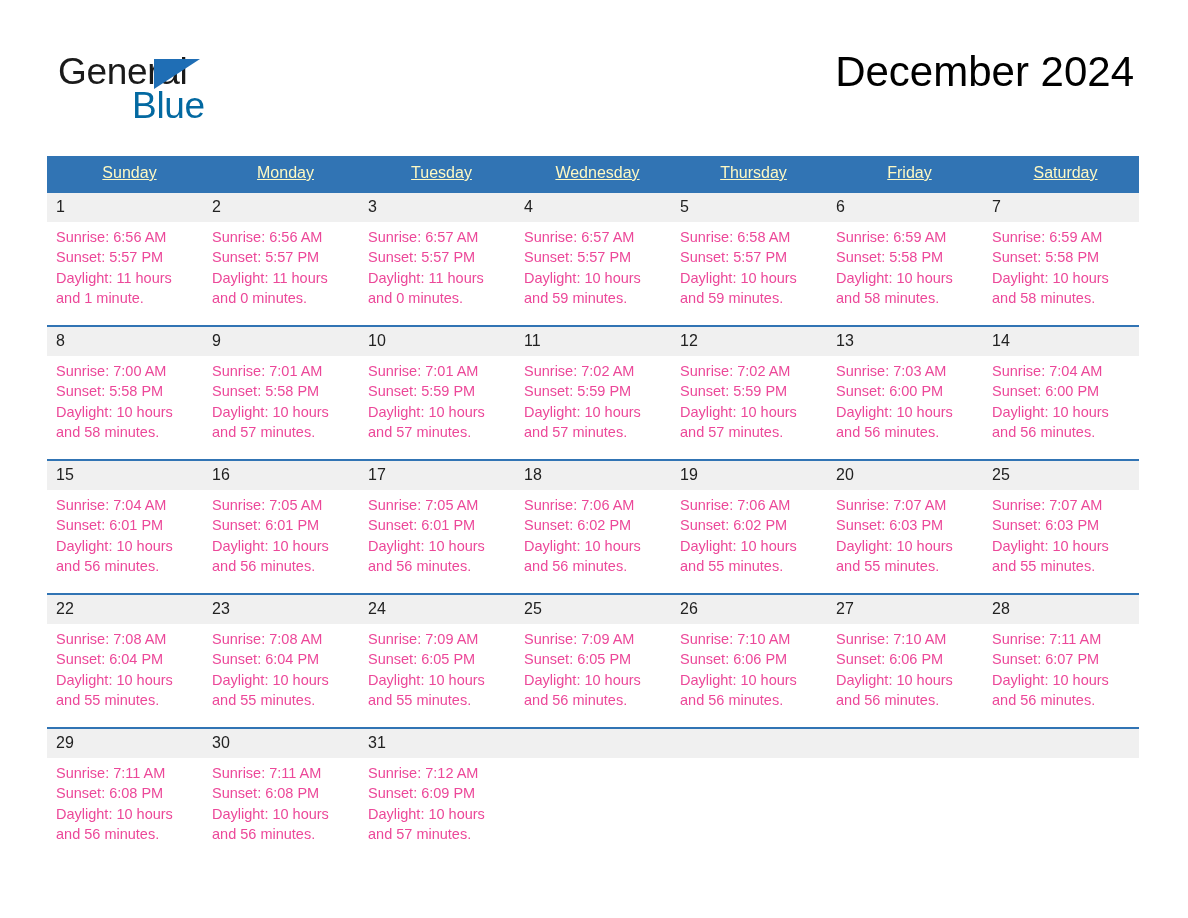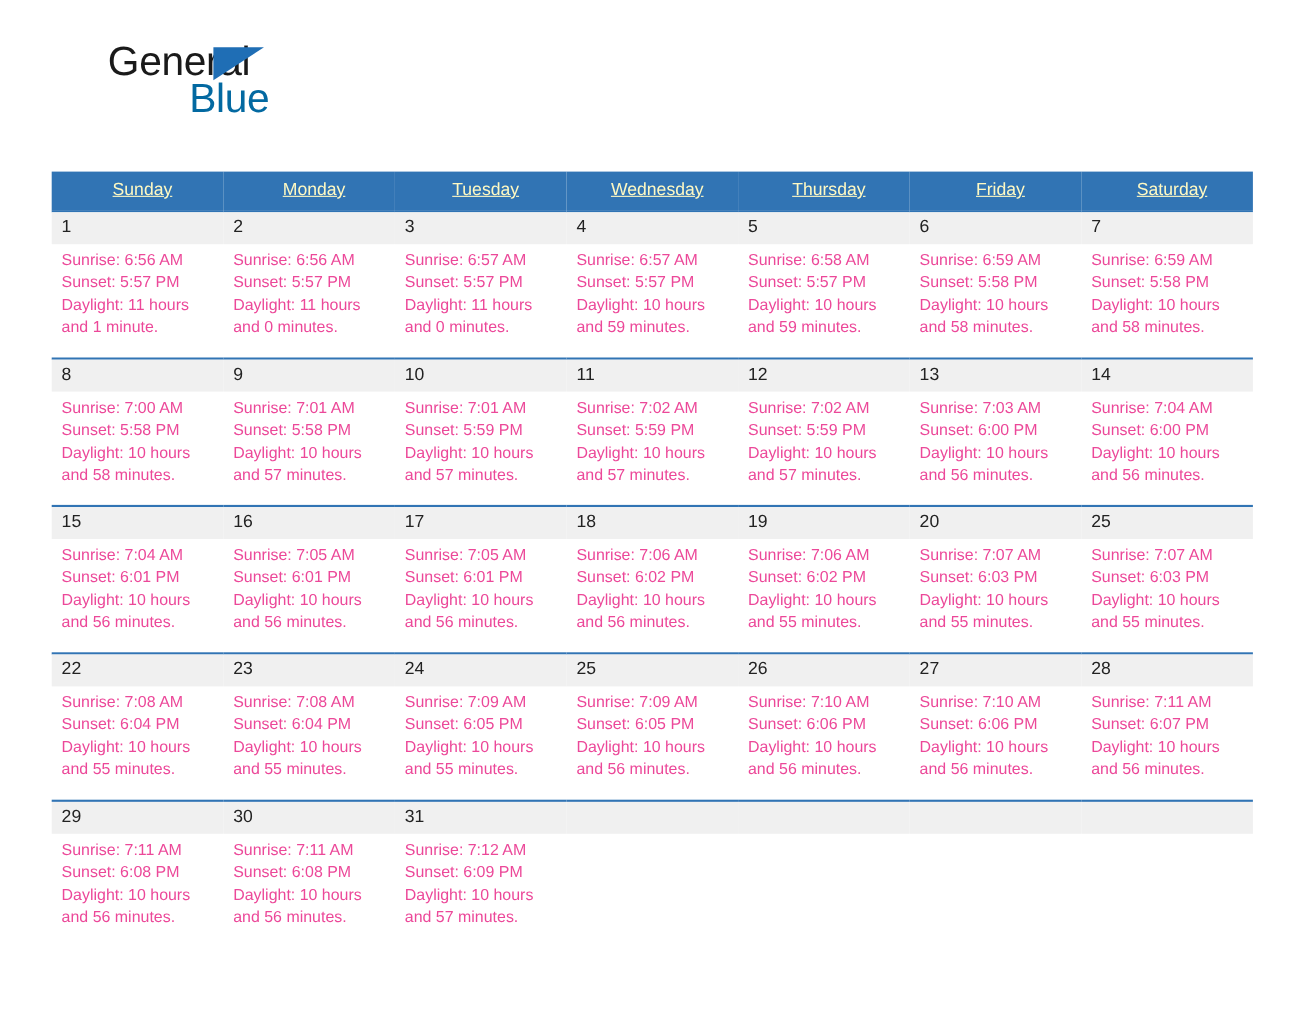--- a/index.html
+++ b/index.html
@@ -25,24 +25,23 @@
   .header {
     position: absolute;
     left: 0;
     top: 0;
     width: 1188px;
     height: 155px;
   }
   .brand {
     position: absolute;
     left: 58px;
-    top: 36px;
+    top: 52px;
     width: 300px;
     height: 80px;
-    margin-left: 40px;
   }
   .brand-general {
     position: absolute;
     left: 0;
     top: 0;
     font-size: 37px;
     line-height: 40px;
     color: #1a1a1a;
     letter-spacing: -0.3px;
     font-weight: 400;
@@ -152,20 +151,21 @@
 
   <div class="header">
 
     <div class="brand">
       <span class="brand-general">General</span>
       <span class="brand-triangle"></span>
       <span class="brand-blue">Blue</span>
     </div>
 
     <div class="title-wrap">
+      <div class="cal-title">December 2024</div>
     </div>
 
   </div>
 
   <table class="calendar">
     <colgroup>
       <col>
         <col>
         <col>
         <col>

